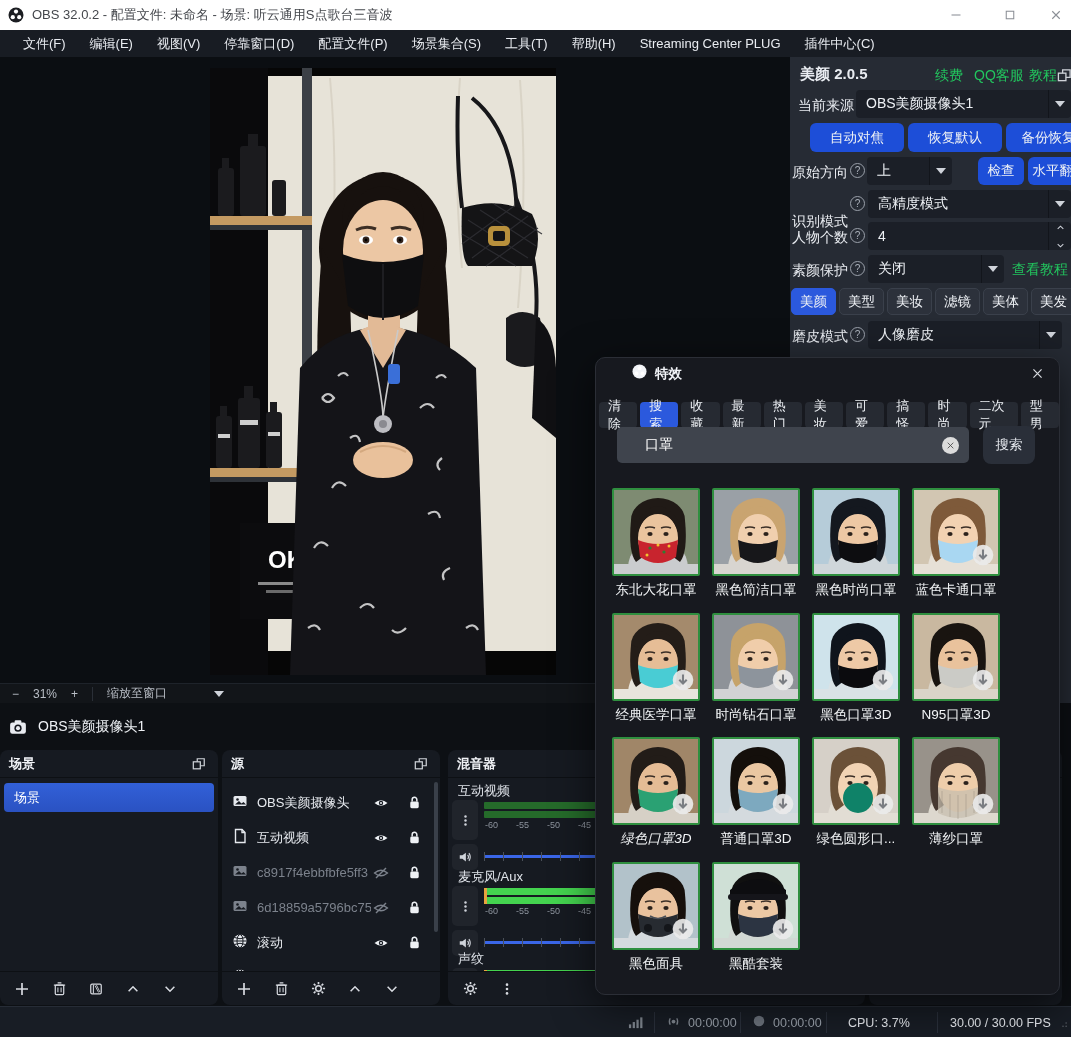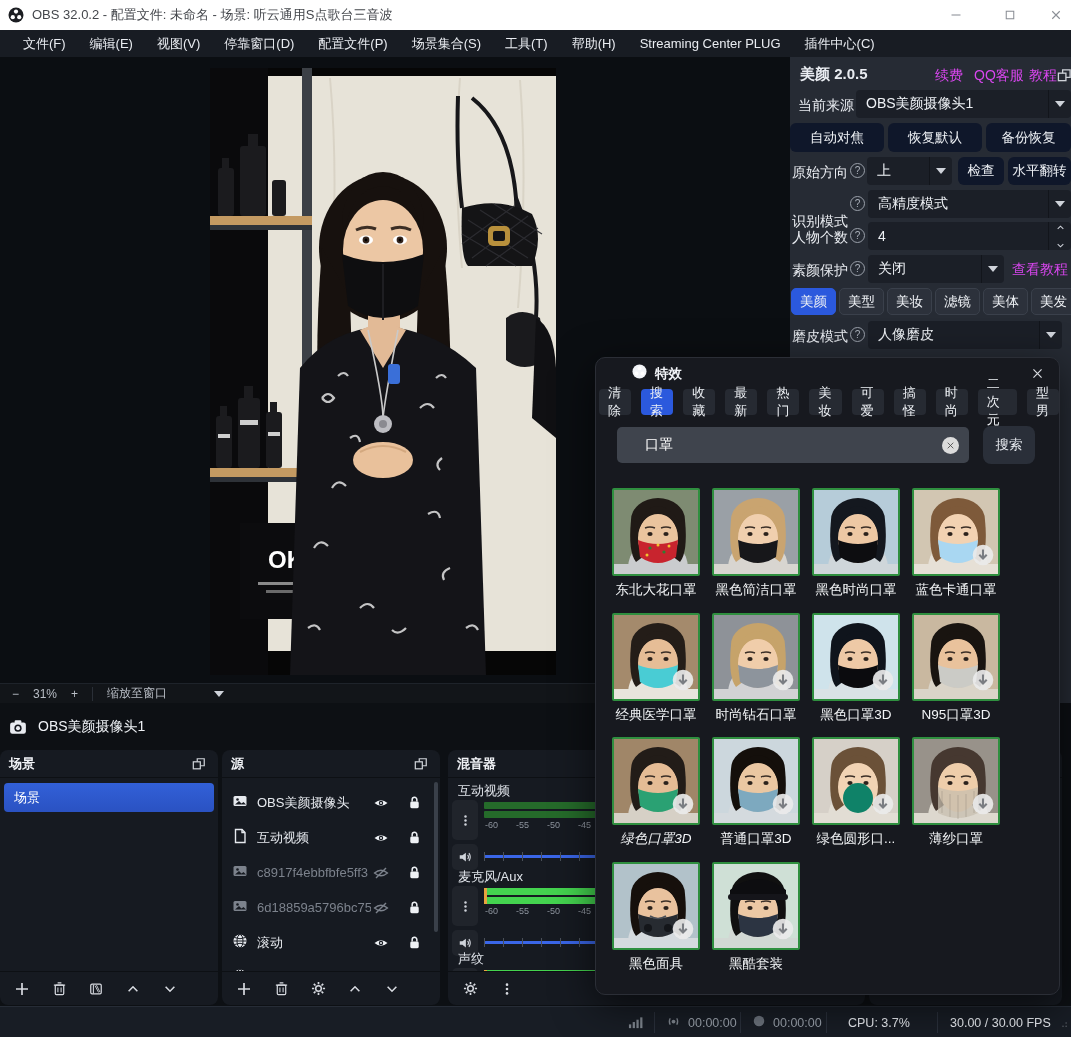--- a/index.html
+++ b/index.html
@@ -65,34 +65,34 @@
   
   .bpanel { left:790px; top:57px; width:281px; height:646px; background:#262b34; }
   .blabel { position:absolute; color:#e9ecf1; font-size:14px; }
   .qmark { position:absolute; width:15px; height:15px; border:1px solid #9aa0aa; border-radius:50%;
     color:#aab0ba; font-size:10px; display:flex; align-items:center; justify-content:center; }
   .select { position:absolute; background:#1b1f27; border-radius:4px; color:#eef1f5; font-size:14px;
     display:flex; align-items:center; }
   .select .val { padding-left:10px; flex:1; white-space:nowrap; overflow:hidden; }
   .select .arr { width:23px; height:100%; border-left:1px solid #12151b; display:flex; align-items:center; justify-content:center; }
   .tri { width:0; height:0; border-left:5px solid transparent; border-right:5px solid transparent; border-top:6px solid #cfd3da; }
-  .bbtn { position:absolute; background:#0f172a; border-radius:6px; color:#eef1f5; font-size:13.5px;
-    display:flex; align-items:center; justify-content:center; }
-  .blink { position:absolute; color:#d946ef; font-size:14px; cursor:pointer; }
+  .bbtn { position:absolute; background:#1d4ed8; border-radius:6px; color:#eef1f5; font-size:13.5px;
+    display:flex; align-items:center; justify-content:center;margin-left:20px; }
+  .blink { position:absolute; color:#22c55e; font-size:14px; cursor:pointer; }
   .tabs { position:absolute; display:flex; gap:3px;text-align:center; }
   .tab { height:27px; padding:0 8px; background:#2c313b; border:1px solid #3a404b; border-radius:5px;
     color:#eef1f5; font-size:13.5px; display:flex; align-items:center; cursor:pointer; white-space:nowrap; }
   .tab.active { background:#2b59dd; border-color:#2b59dd; }
 
   
   .dialog { left:595px; top:357px; width:465px; height:638px; background:#17191f;
     border:1px solid #2b2e36; border-radius:10px; box-shadow:0 10px 40px rgba(0,0,0,.6); z-index:50;padding-left:24px; }
   .dlghead { height:31px; display:flex; align-items:center; padding:0 12px; }
   .dlghead .dtitle { color:#f2f4f8; font-size:13.5px; font-weight:bold; margin-left:8px; flex:1; }
-  .dtabs { position:absolute; left:3px; top:31px; display:flex; gap:10px; }
+  .dtabs { position:absolute; left:3px; top:44px; display:flex; gap:3px; }
   .dtab { height:26px; padding:0 9px; background:#262a32; border-radius:4px; color:#eef1f5;
     font-size:13px; display:flex; align-items:center; cursor:pointer; }
   .dtab.active { background:#2b59dd; }
   .searchwrap { position:absolute; left:21px; top:69px; width:352px; height:36px; background:#3f444d;
     border-radius:5px; display:flex; align-items:center; }
   .searchwrap input { background:transparent; border:none; outline:none; color:#fff; font-size:14px;
     padding-left:28px; width:290px; font-family:inherit; }
   .searchbtn { position:absolute; left:387px; top:68px; width:52px; height:38px; }
   .fxitem { position:absolute; width:88px; }
   .fxthumb { width:88px; height:88px; border:2px solid #2f8f3f; border-radius:2px; overflow:hidden; position:relative; cursor:pointer; }

